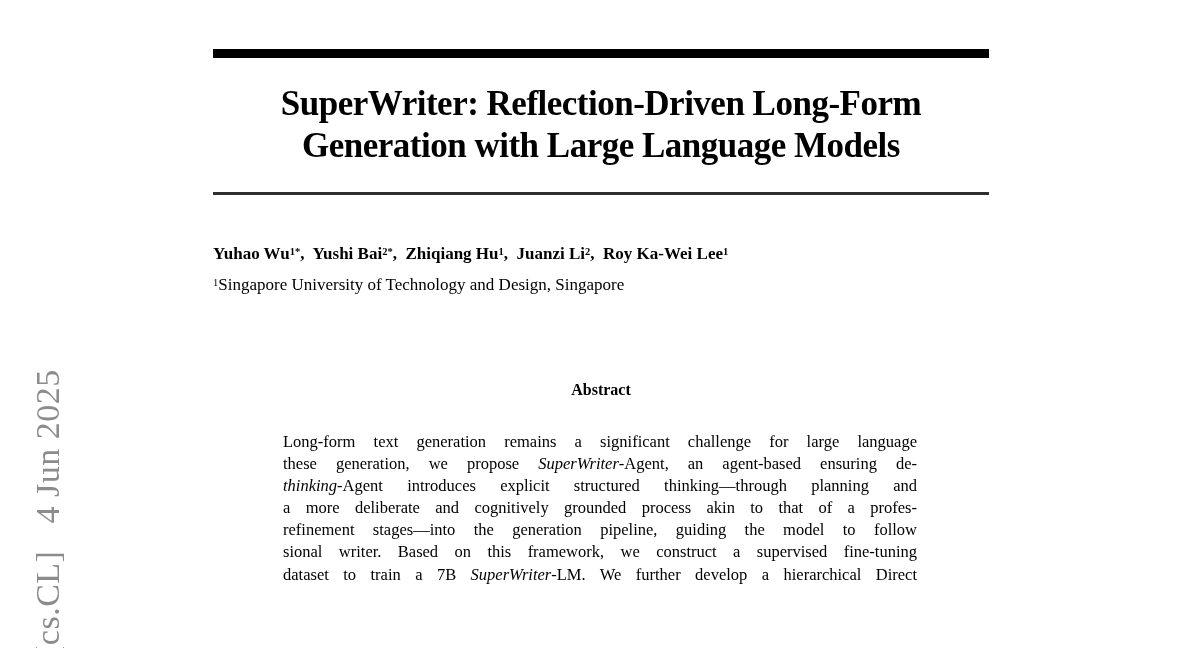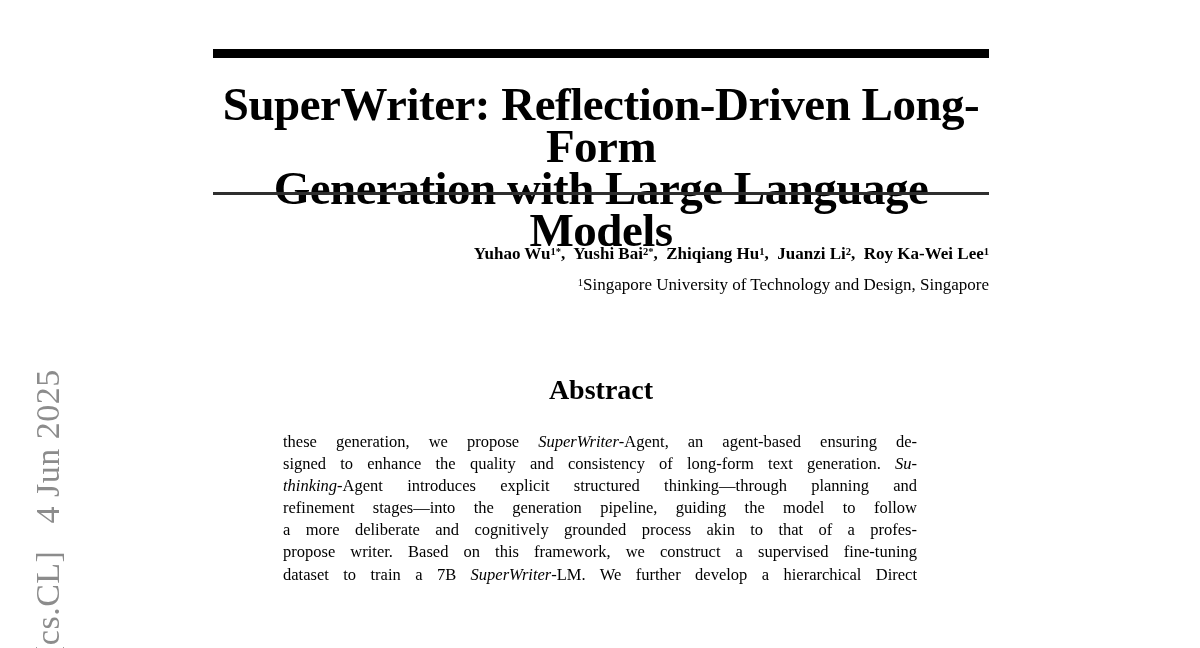--- a/index.html
+++ b/index.html
@@ -49,52 +49,52 @@
     height: 3px;
     background: #2f2f2f;
   }
   .paper-title {
     position: absolute;
     left: 213px;
     top: 83px;
     width: 776px;
     text-align: center;
     font-weight: bold;
-    font-size: 47px;
+    font-size: 35px;
     line-height: 42px;
     letter-spacing: -0.5px;
   }
   .author-line {
     position: absolute;
     left: 213px;
     top: 244px;
     width: 776px;
-    text-align: right;
+    text-align: left;
     font-weight: bold;
     font-size: 17px;
     line-height: 20px;
     white-space: pre;
   }
   .affiliations {
     position: absolute;
     left: 213px;
     top: 274px;
     width: 776px;
-    text-align: right;
+    text-align: left;
     font-size: 17px;
     line-height: 22px;
   }
   .abstract-heading {
     position: absolute;
     left: 213px;
     top: 376px;
     width: 776px;
     text-align: center;
     font-weight: bold;
-    font-size: 28px;
+    font-size: 16px;
     line-height: 28px;
   }
   .abstract-body {
     position: absolute;
     left: 283px;
     top: 431px;
     width: 634px;
     font-size: 16.5px;
   }
   .abs-line {
@@ -132,22 +132,22 @@
 
   <div class="author-line"><span>Yuhao Wu</span><sup>1*</sup><span>,  </span><span>Yushi Bai</span><sup>2*</sup><span>,  </span><span>Zhiqiang Hu</span><sup>1</sup><span>,  </span><span>Juanzi Li</span><sup>2</sup><span>,  </span><span>Roy Ka-Wei Lee</span><sup>1</sup></div>
 
   <div class="affiliations">
       <div><sup>1</sup><span>Singapore University of Technology and Design, Singapore</span></div>
     </div>
 
   <div class="abstract-heading">Abstract</div>
 
   <div class="abstract-body">
+      <div class="abs-line"><span>Long-form text generation remains a significant challenge for large language</span></div>
       <div class="abs-line"><span>these generation, we propose </span><i>SuperWriter</i><span>-Agent, an agent-based ensuring de-</span></div>
-      <div class="abs-line"><span>signed to enhance the quality and consistency of long-form text generation. </span><i>Su-</i></div>
       <div class="abs-line"><i>thinking</i><span>-Agent introduces explicit structured thinking—through planning and</span></div>
+      <div class="abs-line"><span>a more deliberate and cognitively grounded process akin to that of a profes-</span></div>
       <div class="abs-line"><span>refinement stages—into the generation pipeline, guiding the model to follow</span></div>
-      <div class="abs-line"><span>a more deliberate and cognitively grounded process akin to that of a profes-</span></div>
-      <div class="abs-line"><span>propose writer. Based on this framework, we construct a supervised fine-tuning</span></div>
+      <div class="abs-line"><span>sional writer. Based on this framework, we construct a supervised fine-tuning</span></div>
       <div class="abs-line"><span>dataset to train a 7B </span><i>SuperWriter</i><span>-LM. We further develop a hierarchical Direct</span></div>
     </div>
 
 </div>
 
 </body></html>

